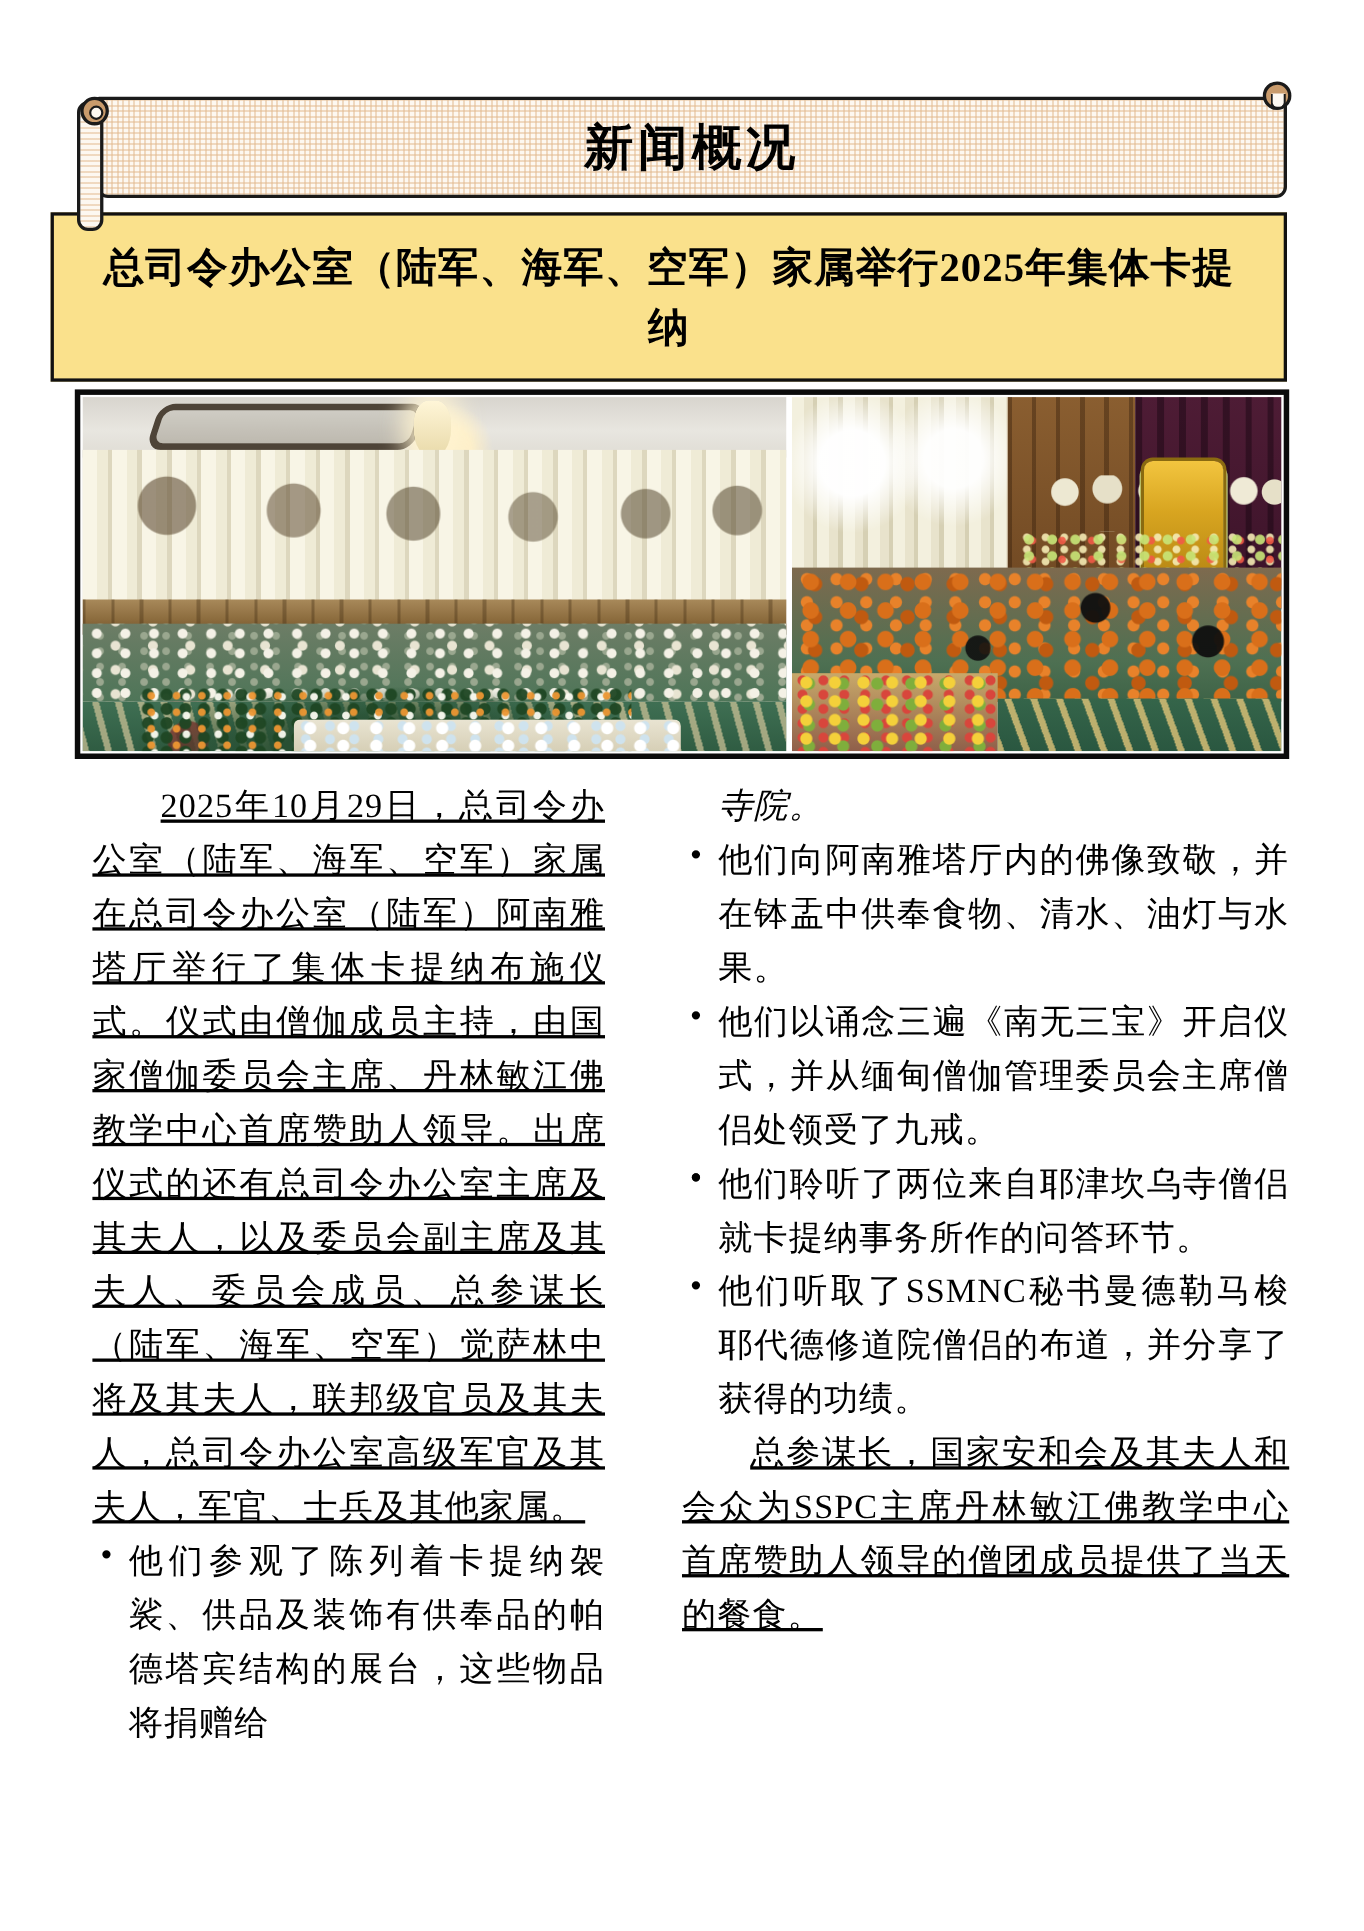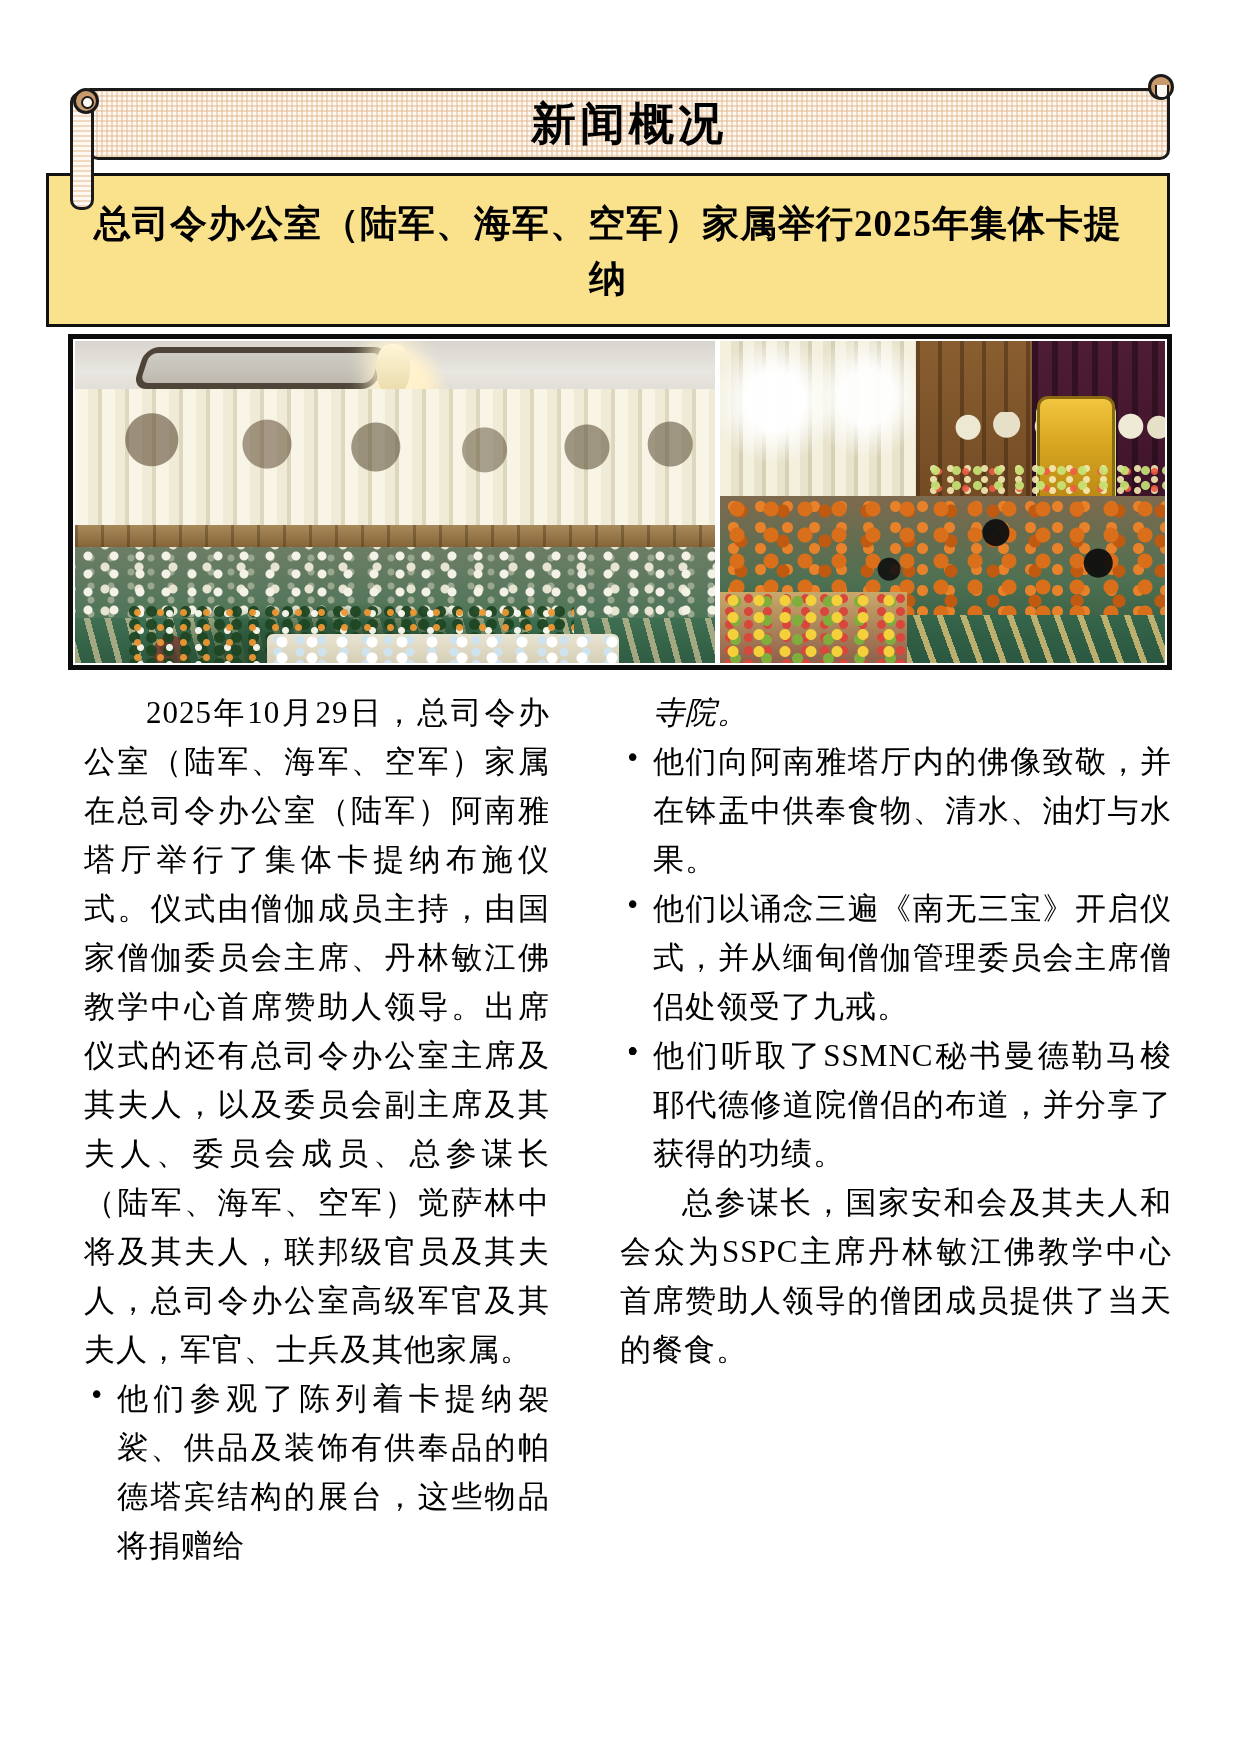--- a/index.html
+++ b/index.html
@@ -10,21 +10,21 @@
     font-family:"Liberation Serif","DejaVu Serif",serif;
     color:#000;
     overflow:hidden;
     position:relative;
   }
 
   
   .banner-wrap{
     position:relative;
     margin:88px 70px 0 70px;
-    height:72px;
+    height:92px;
   }
   .banner-panel{
     position:absolute; left:18px; right:0; top:0; bottom:0;
     border:3px solid #1a1a1a;
     border-radius:2px 2px 10px 10px;
     background:
       repeating-linear-gradient(90deg, rgba(226,185,142,.50) 0 2px, rgba(255,255,255,0) 2px 5px),
       repeating-linear-gradient(0deg, rgba(226,185,142,.50) 0 2px, rgba(255,255,255,0) 2px 5px),
       #FDF8F1;
     display:flex; align-items:center; justify-content:center;
@@ -234,21 +234,21 @@
 
   
   .content{
     margin:18px 68px 0 68px;
     display:flex;
     gap:70px;
   }
   .col{ font-size:31px; line-height:49px; letter-spacing:1px; text-align:justify; }
   .col-left{ width:482px; padding-left:16px; }
   .col-right{ flex:1; }
-  .block.p-indent{ text-indent:2em; }
+  .block.p-indent{ text-indent:2em;text-decoration:underline; }
   .block.bullet{ position:relative; padding-left:33px; }
   .block.cont{ padding-left:33px;font-style:italic; }
   .block.bullet .dot{
     position:absolute; left:5px; top:-3px;
     font-size:26px;
     font-family:"DejaVu Sans",sans-serif;
   }
 </style>
 </head>
 <body>
@@ -294,17 +294,17 @@
 <div class="content">
   <div class="col col-left">
       <div class="block p-indent">2025年10月29日，总司令办公室（陆军、海军、空军）家属在总司令办公室（陆军）阿南雅塔厅举行了集体卡提纳布施仪式。仪式由僧伽成员主持，由国家僧伽委员会主席、丹林敏江佛教学中心首席赞助人领导。出席仪式的还有总司令办公室主席及其夫人，以及委员会副主席及其夫人、委员会成员、总参谋长（陆军、海军、空军）觉萨林中将及其夫人，联邦级官员及其夫人，总司令办公室高级军官及其夫人，军官、士兵及其他家属。</div>
       <div class="block bullet"><span class="dot">•</span><span>他们参观了陈列着卡提纳袈裟、供品及装饰有供奉品的帕德塔宾结构的展台，这些物品将捐赠给</span></div>
     </div>
   <div class="col col-right">
       <div class="block cont">寺院。</div>
       <div class="block bullet"><span class="dot">•</span><span>他们向阿南雅塔厅内的佛像致敬，并在钵盂中供奉食物、清水、油灯与水果。</span></div>
       <div class="block bullet"><span class="dot">•</span><span>他们以诵念三遍《南无三宝》开启仪式，并从缅甸僧伽管理委员会主席僧侣处领受了九戒。</span></div>
       <div class="block bullet"><span class="dot">•</span></div>
-      <div class="block bullet"><span class="dot">•</span></div>
+      <div class="block bullet"><span class="dot">•</span><span>他们聆听了两位来自耶津坎乌寺僧侣就卡提纳事务所作的问答环节。</span></div>
       <div class="block bullet"><span class="dot">•</span><span>他们听取了SSMNC秘书曼德勒马梭耶代德修道院僧侣的布道，并分享了获得的功绩。</span></div>
       <div class="block p-indent">总参谋长，国家安和会及其夫人和会众为SSPC主席丹林敏江佛教学中心首席赞助人领导的僧团成员提供了当天的餐食。</div>
     </div>
 </div>
 
 </body></html>

